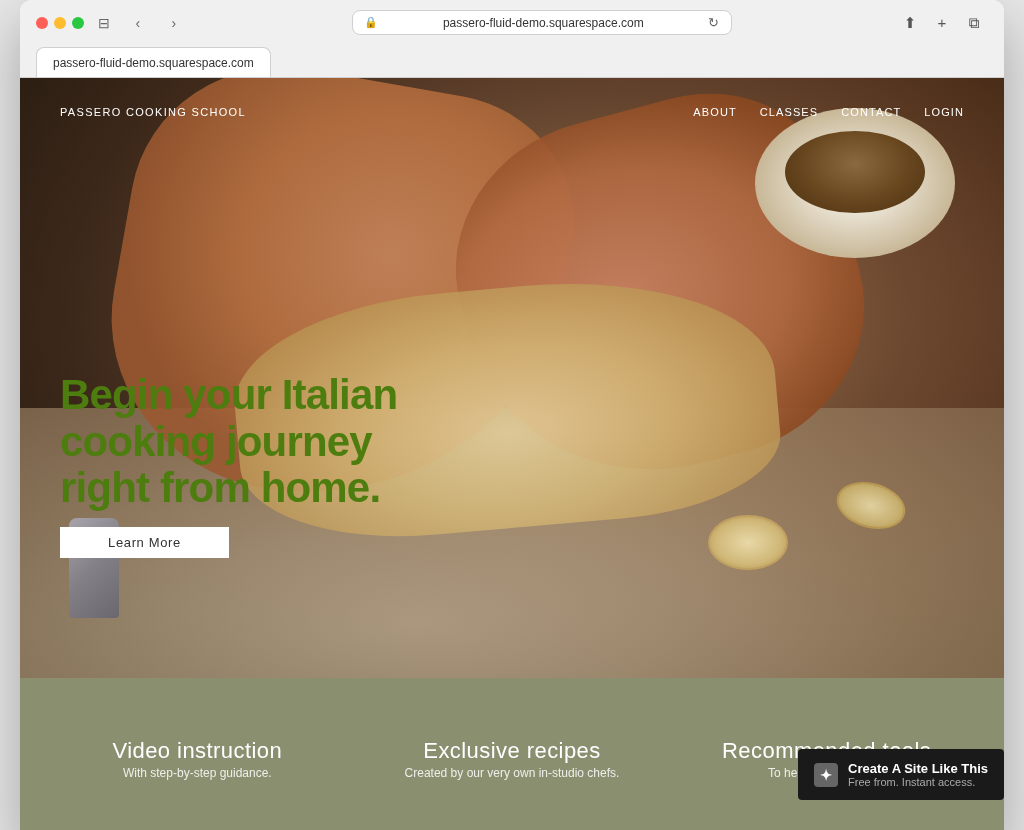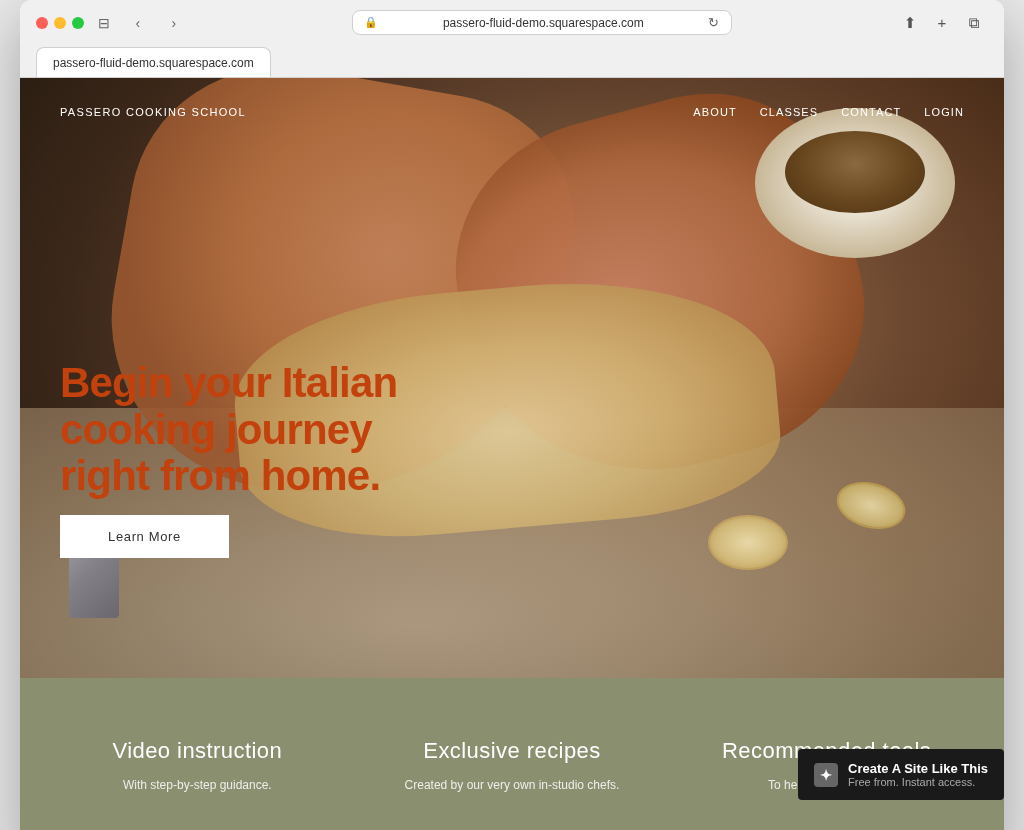--- a/index.html
+++ b/index.html
@@ -330,42 +330,42 @@
       position: absolute;
       bottom: 20%;
       left: 40px;
       max-width: 400px;
       z-index: 10;
     }
 
     .hero-title {
       font-size: 42px;
       font-weight: 800;
-      color: #c2410c;
+      color: #4d7c0f;
       line-height: 1.1;
       margin-bottom: 16px;
       letter-spacing: -0.02em;
     }
 
     .hero-subtitle {
       font-size: 14px;
       color: rgba(255,255,255,0.9);
       margin-bottom: 28px;
       font-style: normal;
     }
 
     .hero-subtitle em {
       font-style: italic;
     }
 
     .hero-btn {
       display: inline-block;
       background: #fff;
       color: #333;
-      padding: 14px 48px;
+      padding: 8px 48px;
       font-size: 13px;
       font-weight: 400;
       letter-spacing: 0.05em;
       text-decoration: none;
       cursor: pointer;
       border: none;
     }
 
     
     .features {
@@ -374,21 +374,20 @@
       display: grid;
       grid-template-columns: 1fr 1fr 1fr;
       gap: 40px;
       text-align: center;
     }
 
     .feature-item {
       display: flex;
       flex-direction: column;
       align-items: center;
-      gap: 12px;
     }
 
     .feature-title {
       font-size: 22px;
       font-weight: 400;
       color: #fff;
       letter-spacing: 0.02em;
     }
 
     .feature-desc {

